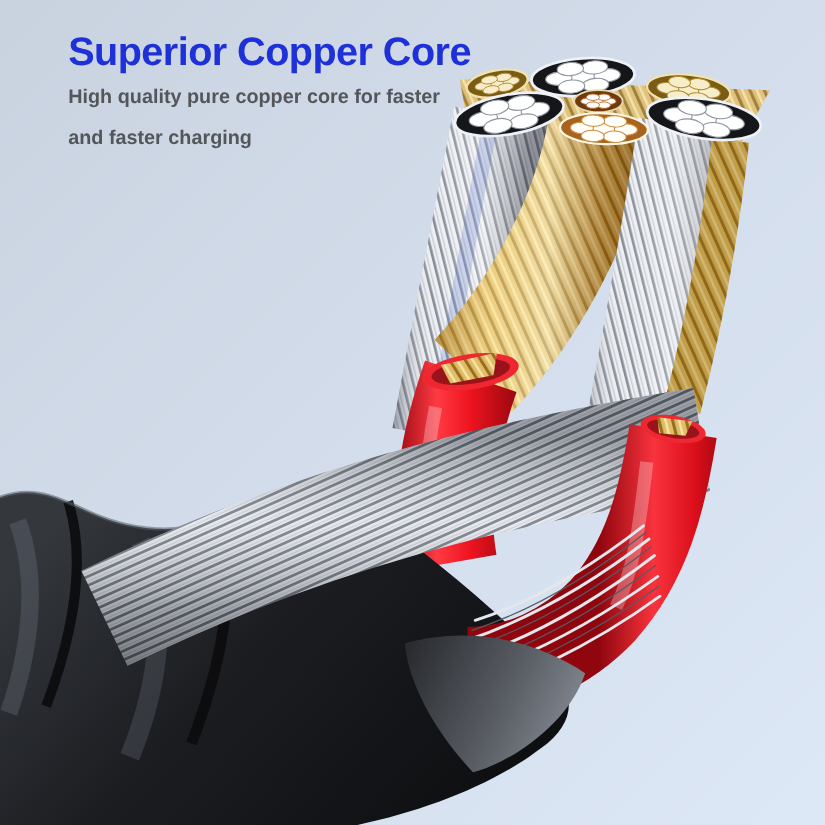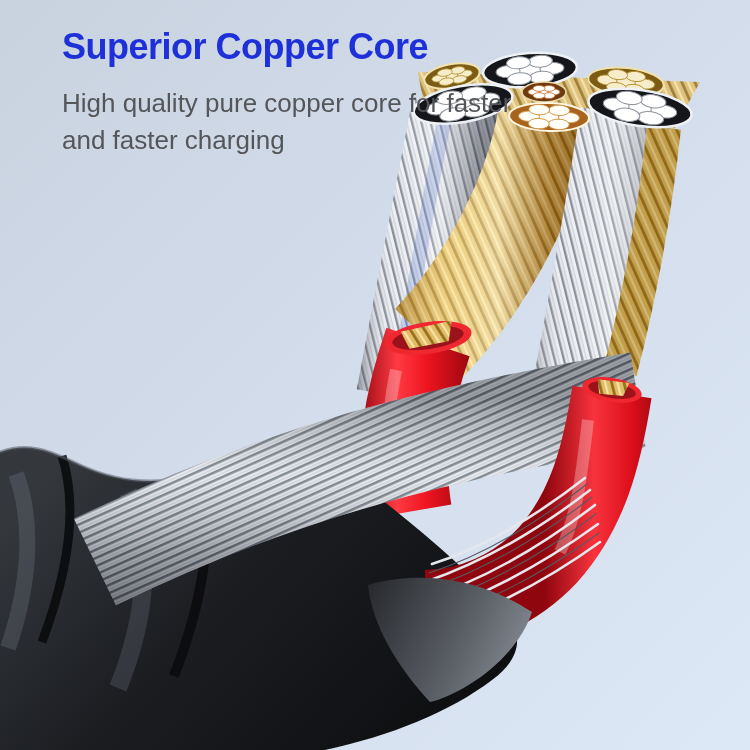--- a/index.html
+++ b/index.html
@@ -8,21 +8,21 @@
     position:relative;width:750px;height:750px;
     background:linear-gradient(135deg,#c9d3e0 0%,#d2dcea 45%,#dde8f6 100%);
   }
   .stage svg{position:absolute;left:0;top:0;}
   .copy{position:absolute;left:62px;top:24px;z-index:5;}
   .headline{
     font-size:36px;font-weight:bold;letter-spacing:-0.5px;
     color:#1e30d8;line-height:1.25;white-space:nowrap;
   }
   .subline{
-    margin-top:16px;font-size:26px;line-height:37px;color:#54565a;
+    margin-top:1px;font-size:18px;line-height:37px;color:#54565a;font-weight:bold;
   }
 </style>
 </head>
 <body>
 
 <div class="stage">
 
   <div class="copy">
     <div class="headline">Superior Copper Core</div>
     <div class="subline">

